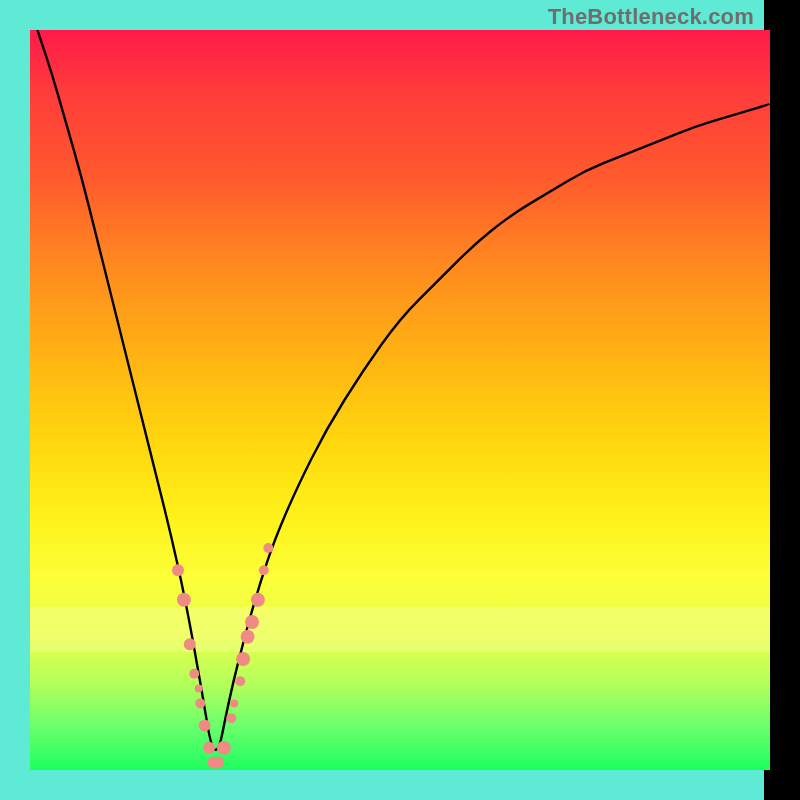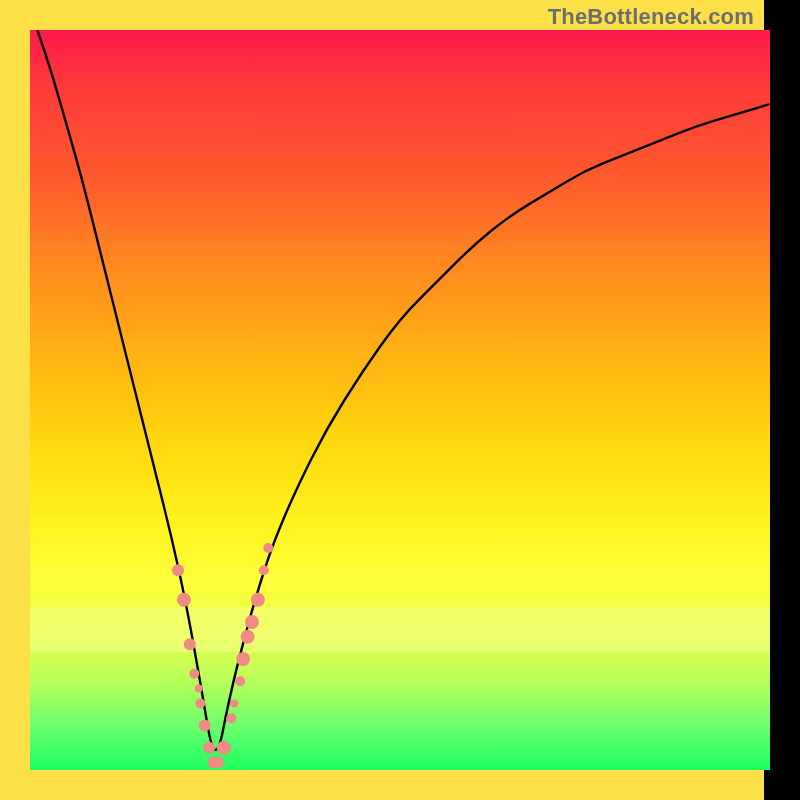--- a/index.html
+++ b/index.html
@@ -1,21 +1,21 @@
 <!DOCTYPE html>
 <html><head>
 <meta charset="utf-8">
 <style>
   * { margin: 0; padding: 0; box-sizing: border-box; }
   html, body { width: 800px; height: 800px; overflow: hidden; background: #000; }
   .frame {
     position: relative;
     width: 764px;
     height: 800px;
-    background: #fde047;
+    background: #5eead4;
     text-align: right;
   }
   .plot-area {
     position: absolute;
     left: 30px;
     top: 30px;
     width: 740px;
     height: 740px;
     overflow: hidden;
   }

